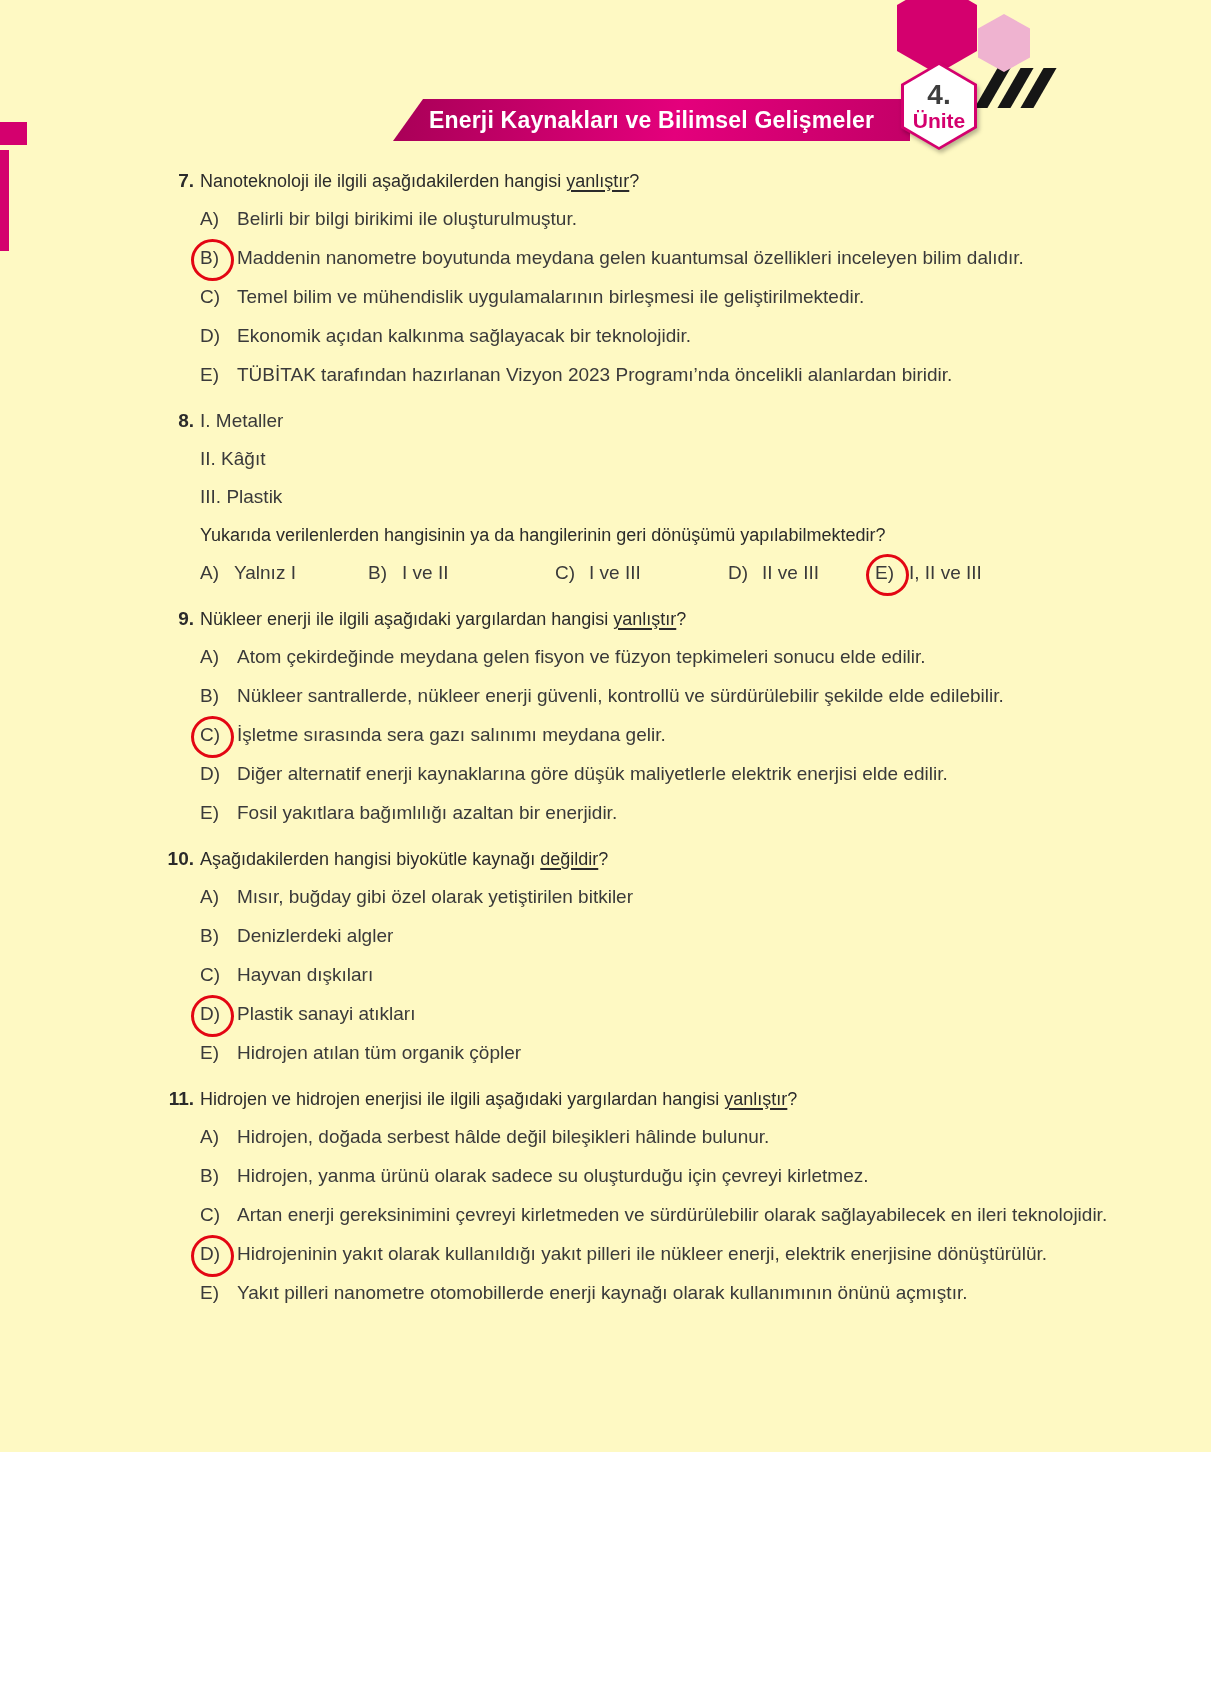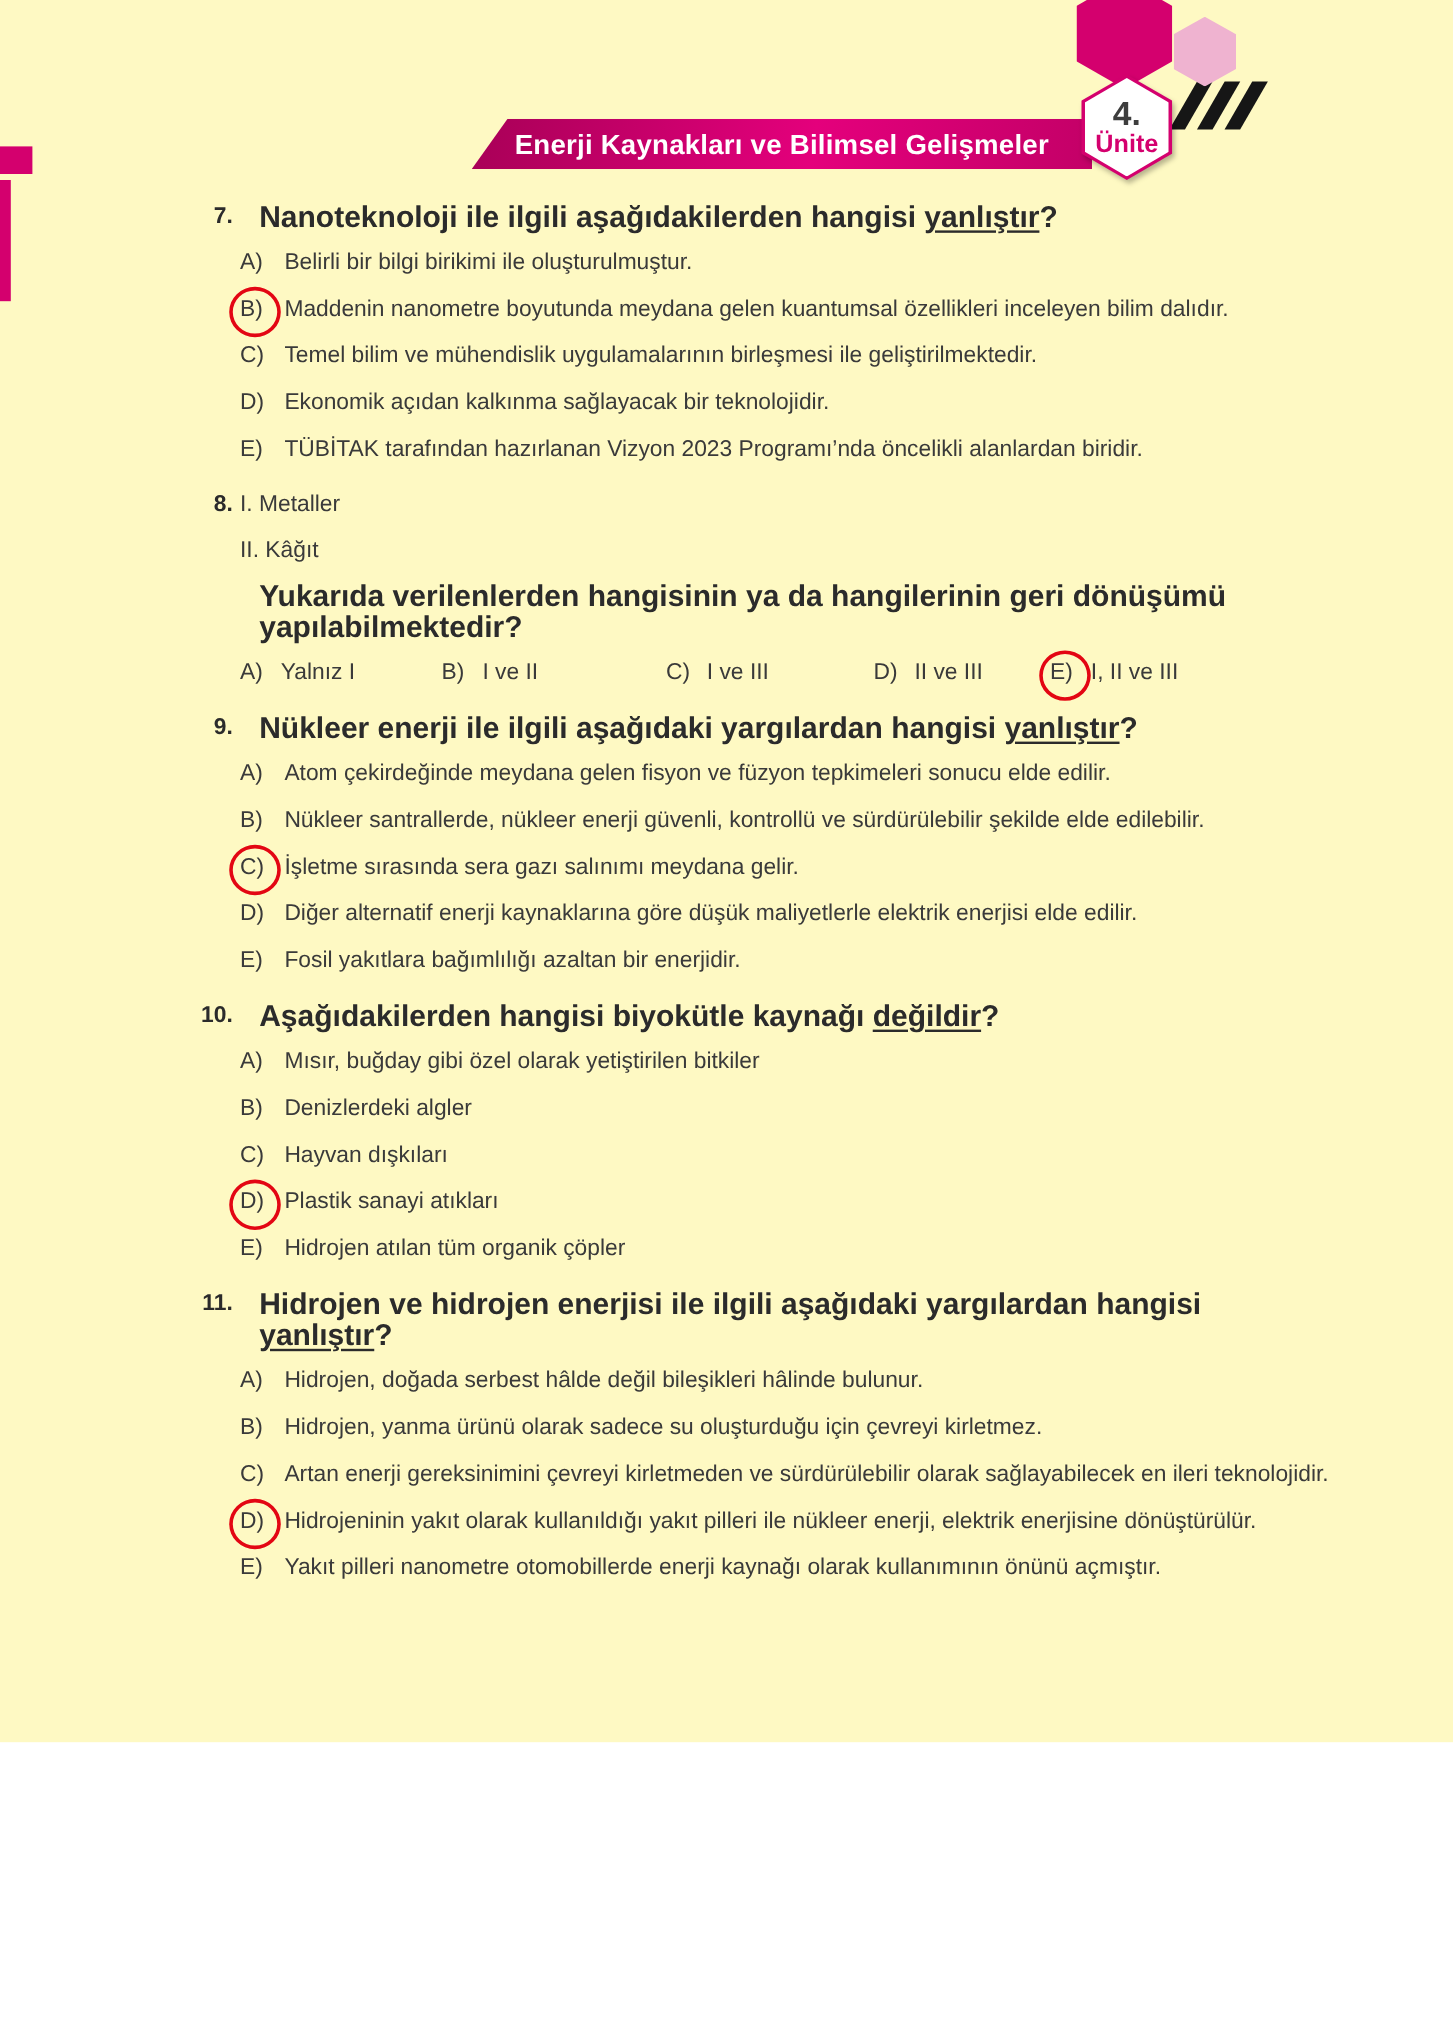--- a/index.html
+++ b/index.html
@@ -83,22 +83,22 @@
     color: #3a3a3a;
     line-height: 26px;
   }
   .question { position: relative; margin-bottom: 20px; }
   .q-num {
     position: absolute; left: -46px; top: 0;
     width: 40px; text-align: right;
     font-weight: bold; color: #2b2b2b;
   }
   .q-stem {
-    margin: 0 0 12px 16px;
-    font-size: 25px; font-weight: bold; color: #2b2b2b;
+    margin: 0 0 12px 0;
+    font-size: 18px; font-weight: normal; color: #2b2b2b;
     line-height: 26px;
   }
   .ul { text-decoration: underline; text-decoration-thickness: 2px; text-underline-offset: 3px; }
 
   .option { display: flex; margin-bottom: 13px; }
   .opt-letter { flex: 0 0 37px; position: relative; }
   .opt-text { flex: 1; }
 
   .circled::after {
     content: "";
@@ -182,20 +182,21 @@
       <div class="option">
         <span class="opt-letter">E)</span>
         <span class="opt-text">TÜBİTAK tarafından hazırlanan Vizyon 2023 Programı’nda öncelikli alanlardan biridir.</span>
       </div>
     </section>
 
     <section class="question">
       <span class="q-num">8.</span>
       <div class="roman">I. Metaller</div>
       <div class="roman">II. Kâğıt</div>
+      <div class="roman">III. Plastik</div>
       <h3 class="q-stem"><span>Yukarıda verilenlerden hangisinin ya da hangilerinin geri dönüşümü yapılabilmektedir?</span><span class="ul"></span><span></span></h3>
       <div class="options-row">
         <div class="inline-opt w-a">
           <span class="opt-letter">A)</span>
           <span class="opt-text">Yalnız I</span>
         </div>
         <div class="inline-opt w-b">
           <span class="opt-letter">B)</span>
           <span class="opt-text">I ve II</span>
         </div>

